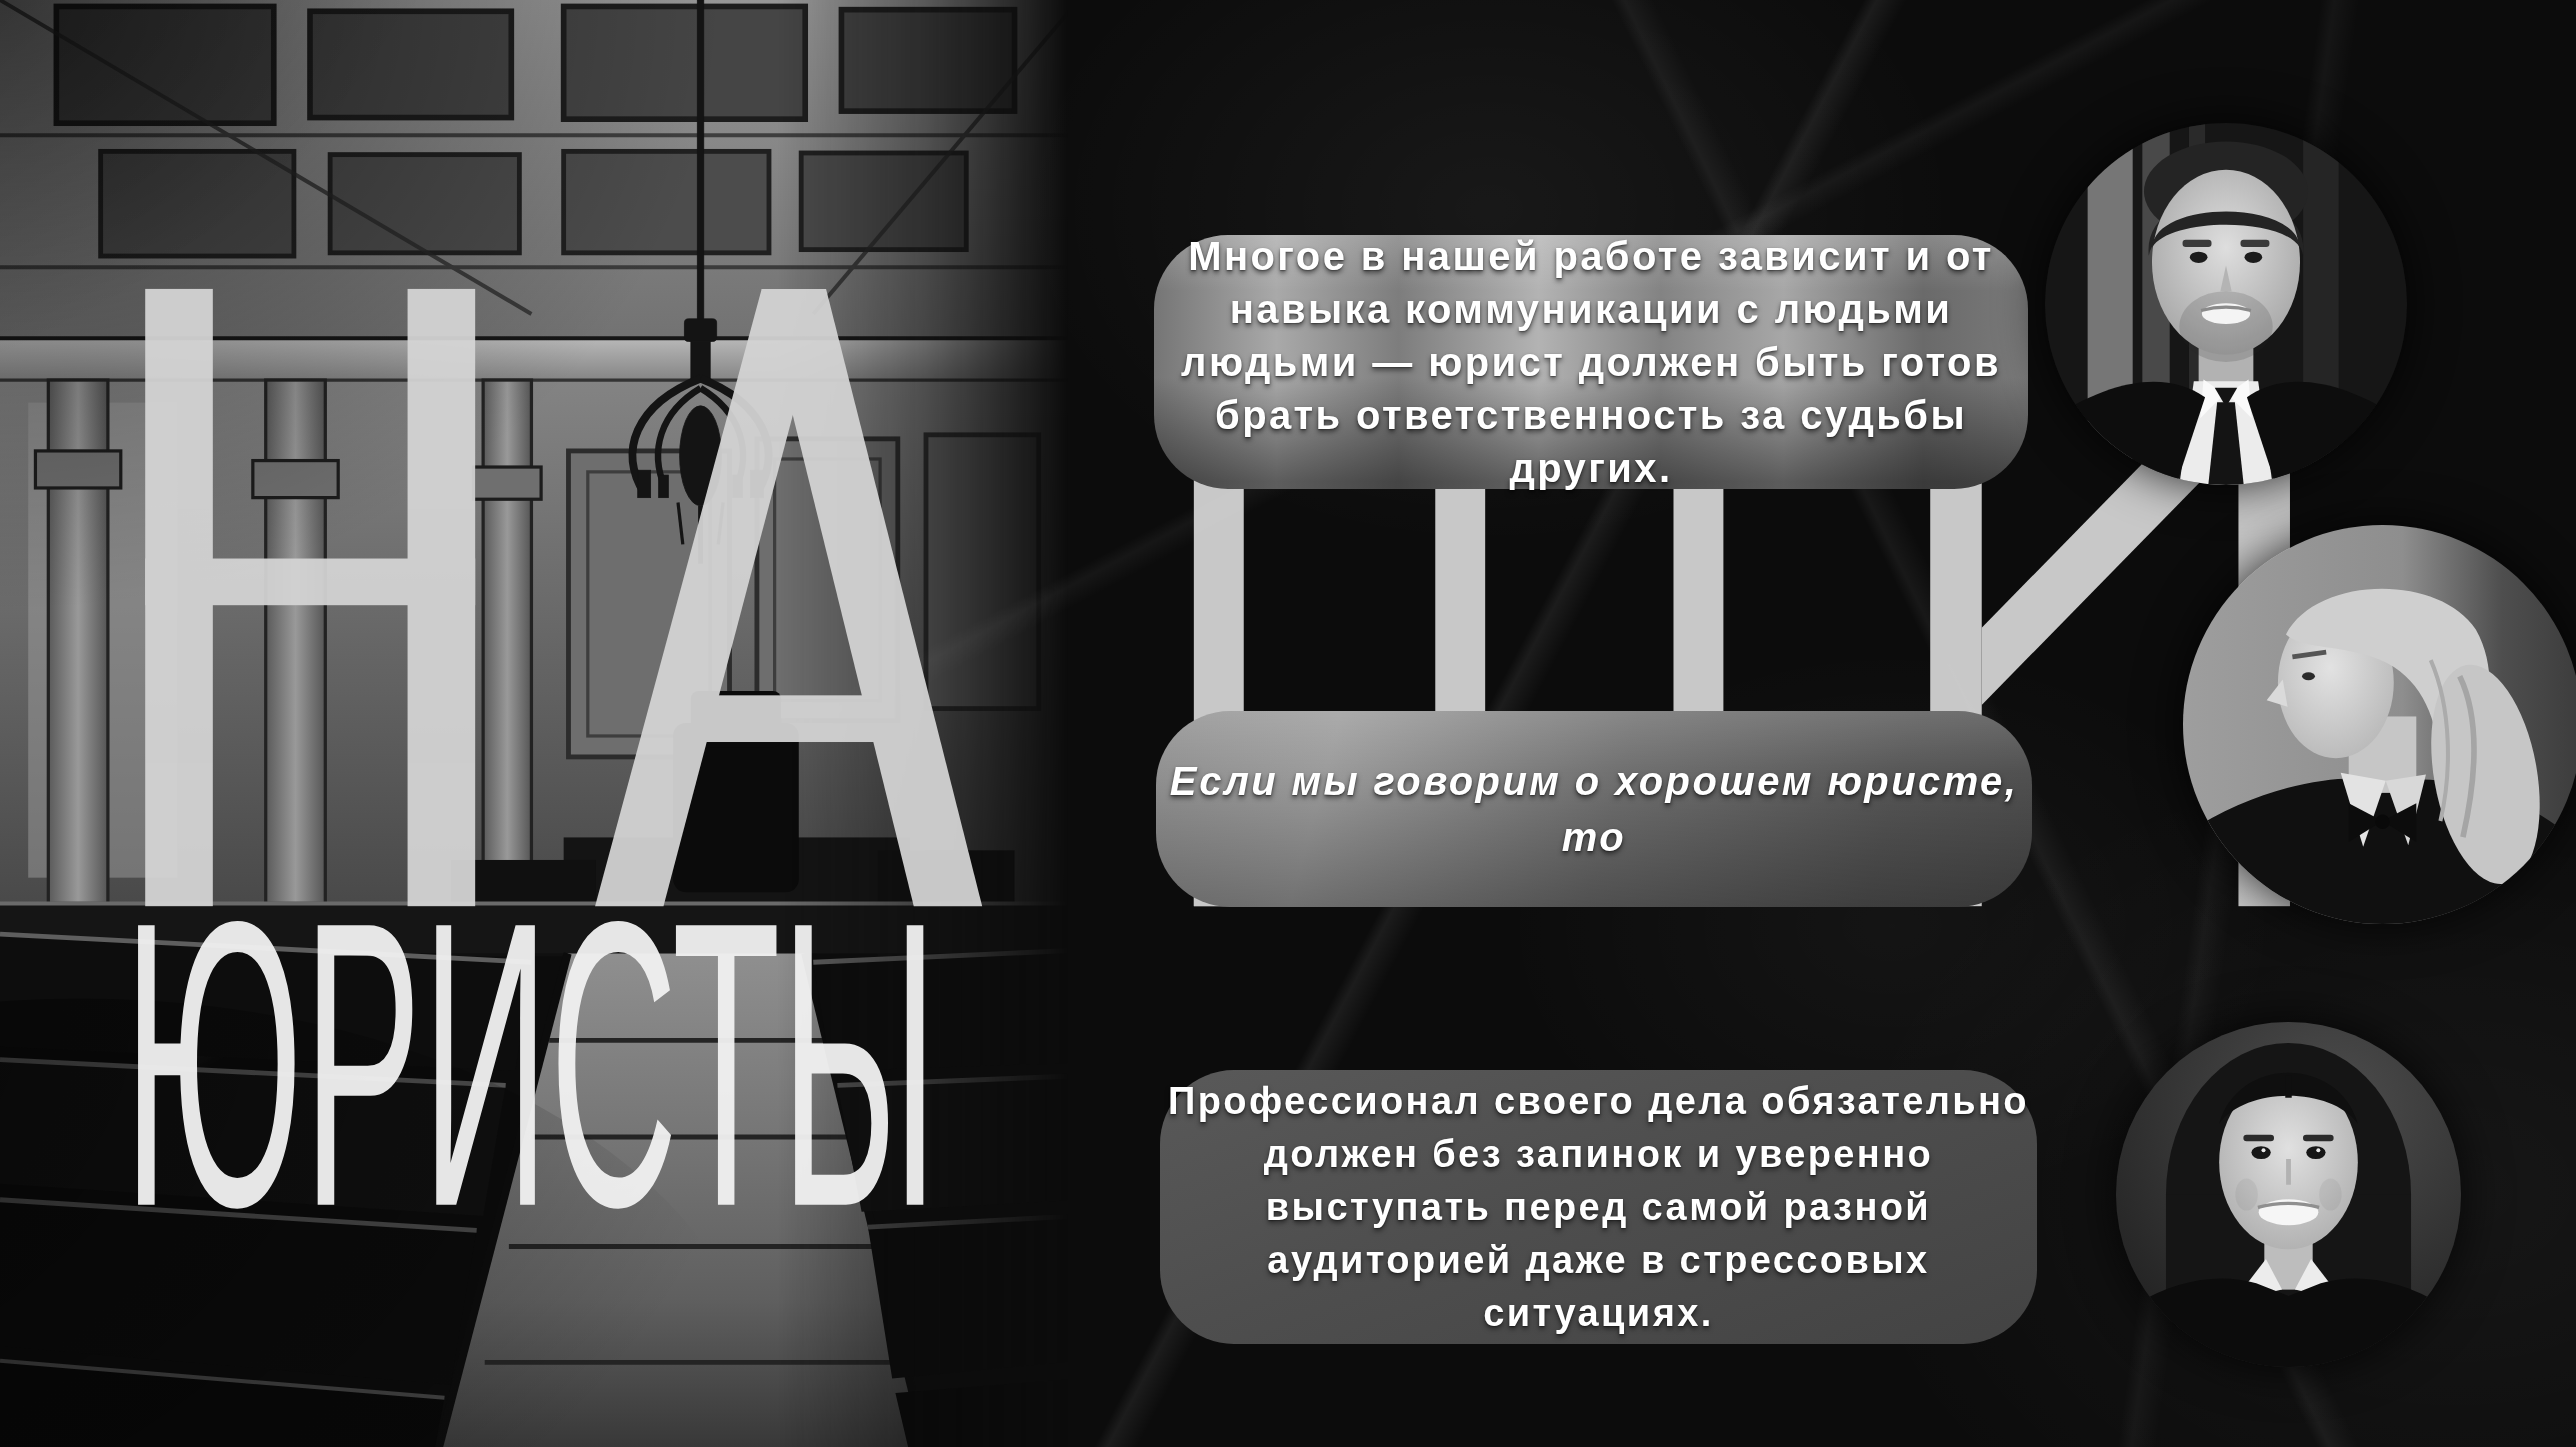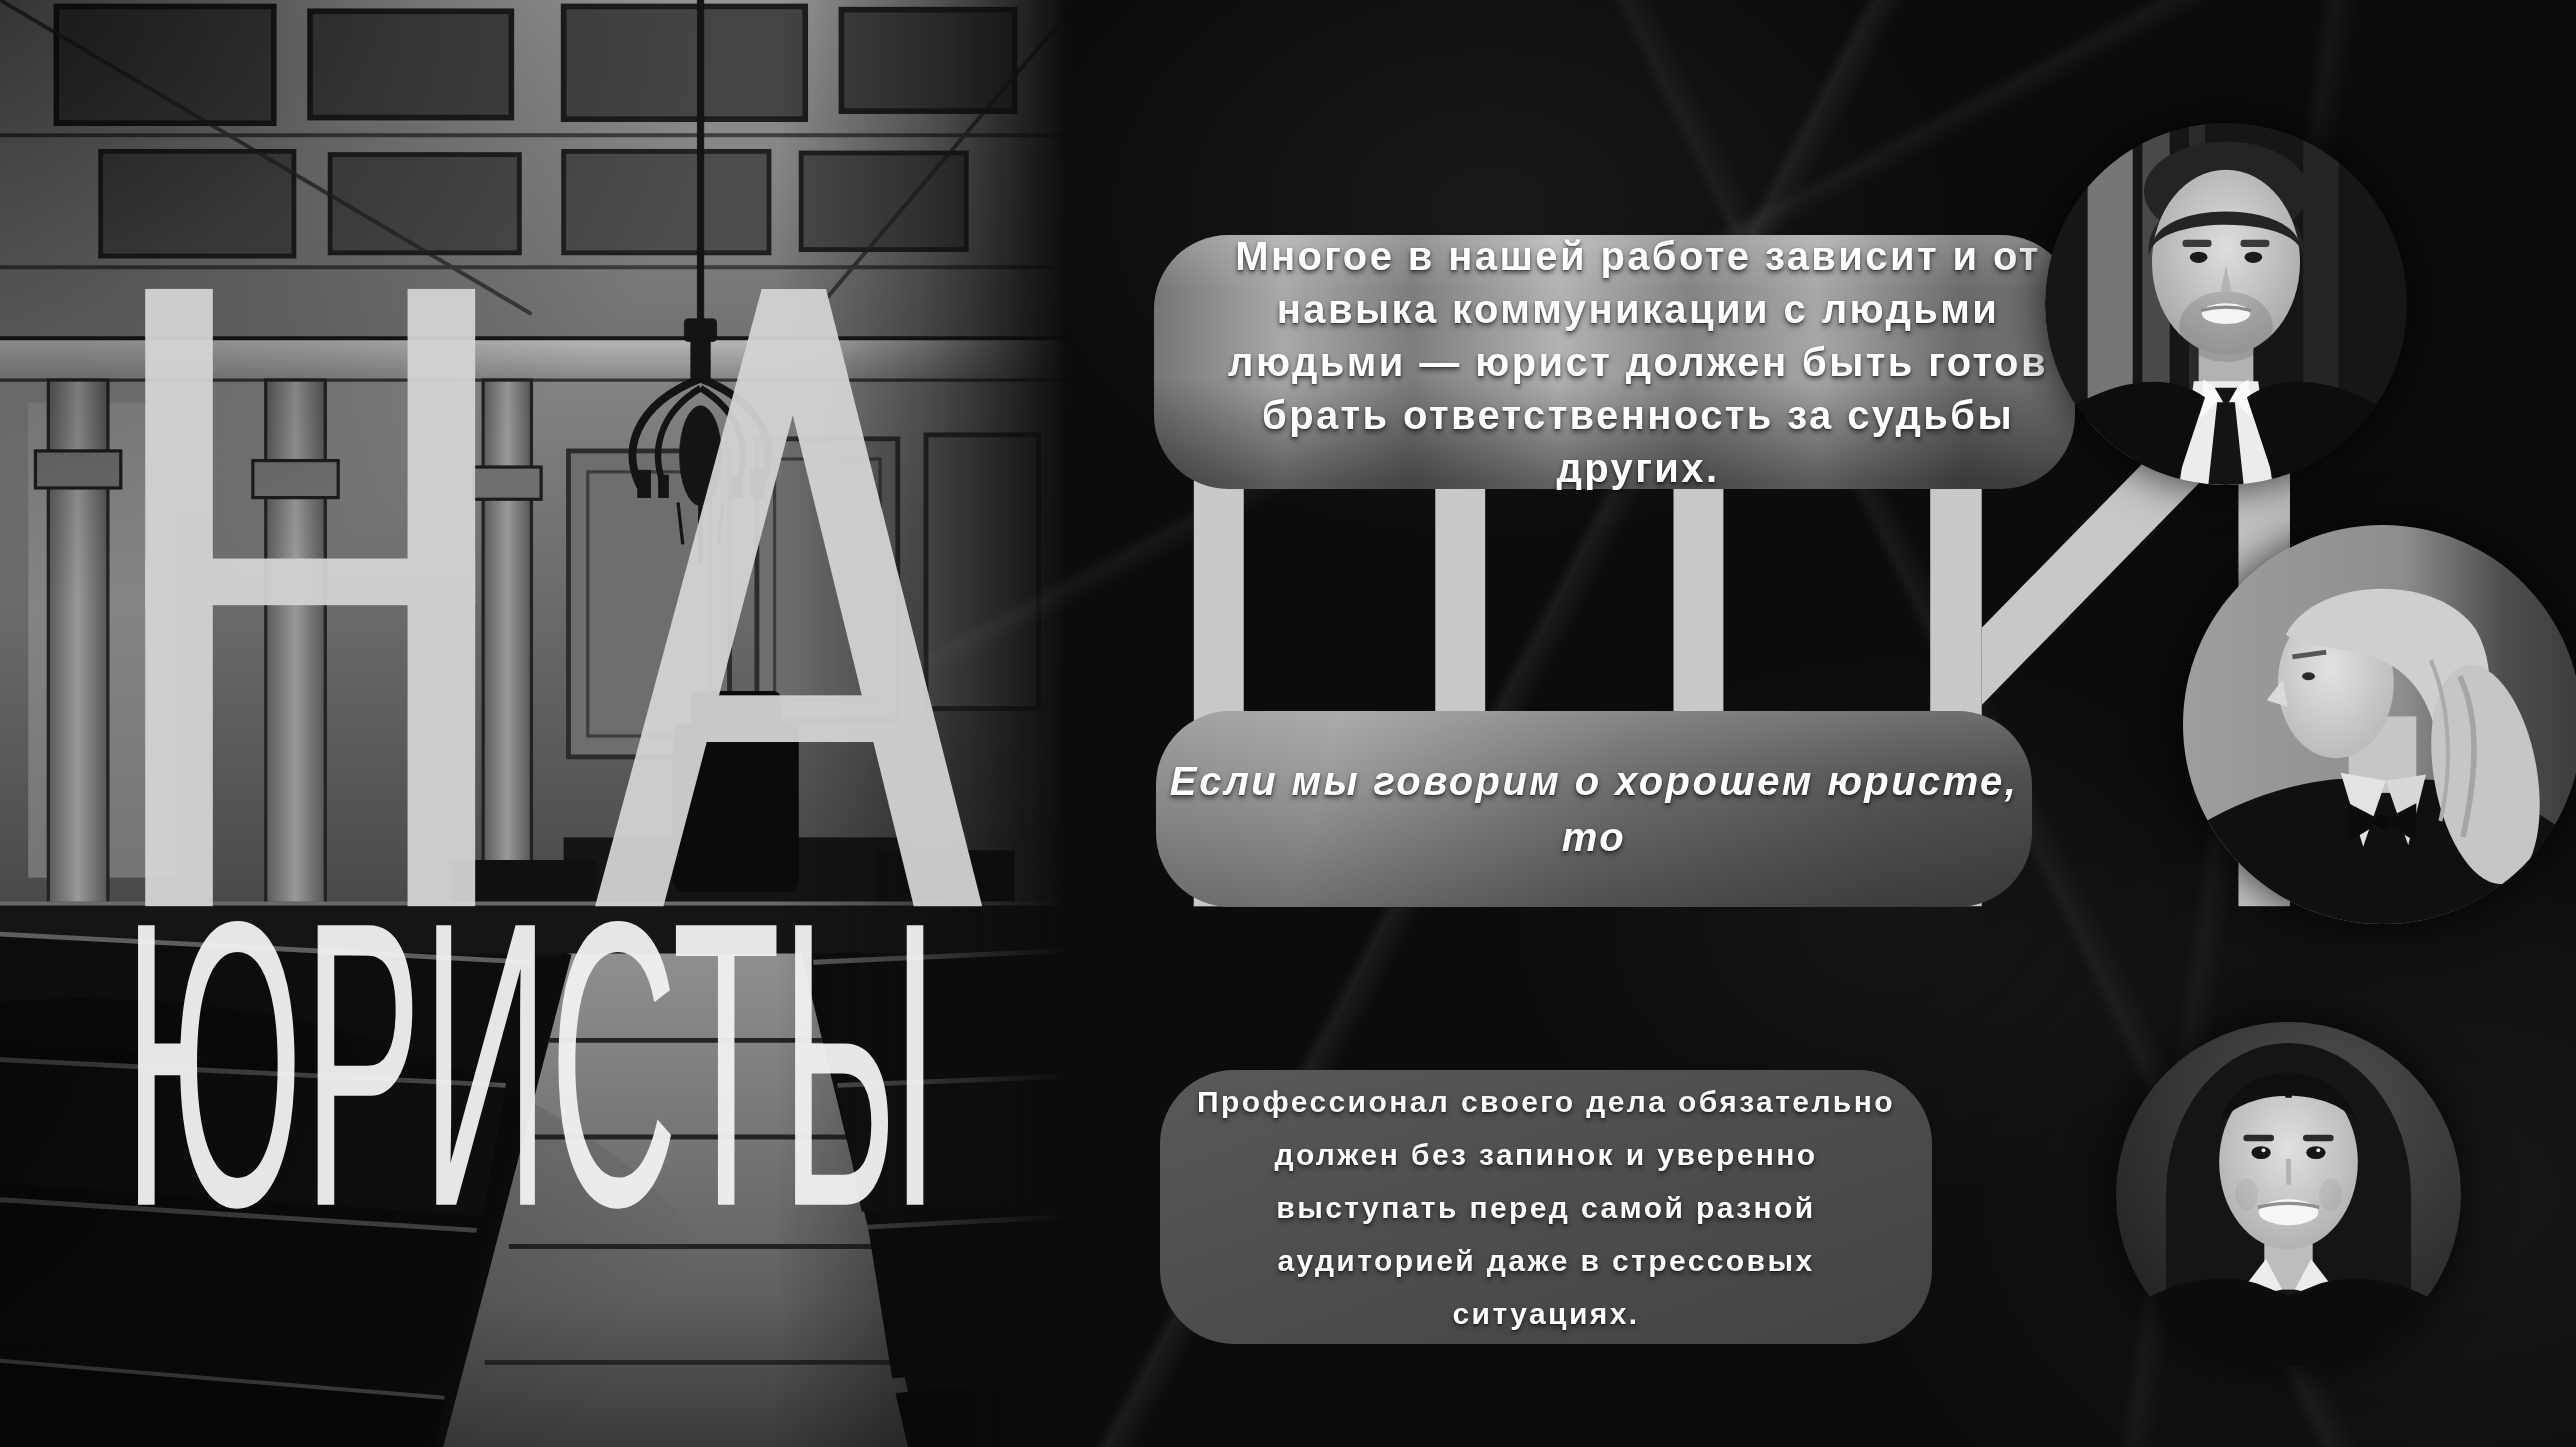--- a/index.html
+++ b/index.html
@@ -32,34 +32,33 @@
     text-align:center;color:#fff;font-weight:700;
   }
   .quote .ln{display:block;}
   .q1{
     left:1154px;top:235px;width:874px;height:254px;
     font-size:40px;line-height:53px;letter-spacing:2.4px;
     text-shadow:0 3.2px 5.6px rgba(0,0,0,.55),0 0.8px 1.6px rgba(0,0,0,.4);
     background:
       linear-gradient(180deg, rgba(255,255,255,.20), rgba(255,255,255,0) 22%, rgba(0,0,0,0) 56%, rgba(0,0,0,.45) 97%),
       linear-gradient(90deg,#757575 0%,#a9a9a9 14%,#7d7d7d 28%,#b3b3b3 44%,#838383 58%,#a7a7a7 72%,#6a6a6a 88%,#7a7a7a 100%);
-    padding-left: 47px;
   }
   .q2{
     left:1156px;top:711px;width:876px;height:196px;
     font-size:40px;line-height:56px;letter-spacing:2.4px;
     text-shadow:0 3.2px 5.6px rgba(0,0,0,.55),0 0.8px 1.6px rgba(0,0,0,.4);
     background:
       linear-gradient(180deg, rgba(255,255,255,.16), rgba(255,255,255,0) 32%, rgba(0,0,0,.28) 100%),
       linear-gradient(105deg,#8f8f8f 0%,#9b9b9b 20%,#6f6f6f 52%,#565656 82%,#4e4e4e 100%);
     font-style: italic;
   }
   .q3{
-    left:1160px;top:1070px;width:772px;height:274px;
-    font-size:30px;line-height:53px;letter-spacing:2.4px;
+    left:1160px;top:1070px;width:877px;height:274px;
+    font-size:38px;line-height:53px;letter-spacing:2.4px;
     text-shadow:0 3.2px 5.6px rgba(0,0,0,.5),0 0.8px 1.6px rgba(0,0,0,.4);
     background:linear-gradient(160deg,#595959 0%,#4e4e4e 45%,#434343 100%);
   }
   .photo{position:absolute;z-index:5;border-radius:50%;overflow:hidden;}
   .photo svg{display:block;width:100%;height:100%;}
   .ph1{left:2045px;top:123px;width:362px;height:362px;box-shadow:0 0 48px rgba(0,0,0,.8);}
   .ph2{left:2183px;top:525px;width:399px;height:399px;box-shadow:0 0 48px rgba(0,0,0,.8);}
   .ph3{left:2116px;top:1022px;width:345px;height:345px;box-shadow:0 0 48px rgba(0,0,0,.8);}
 </style>
 </head>

